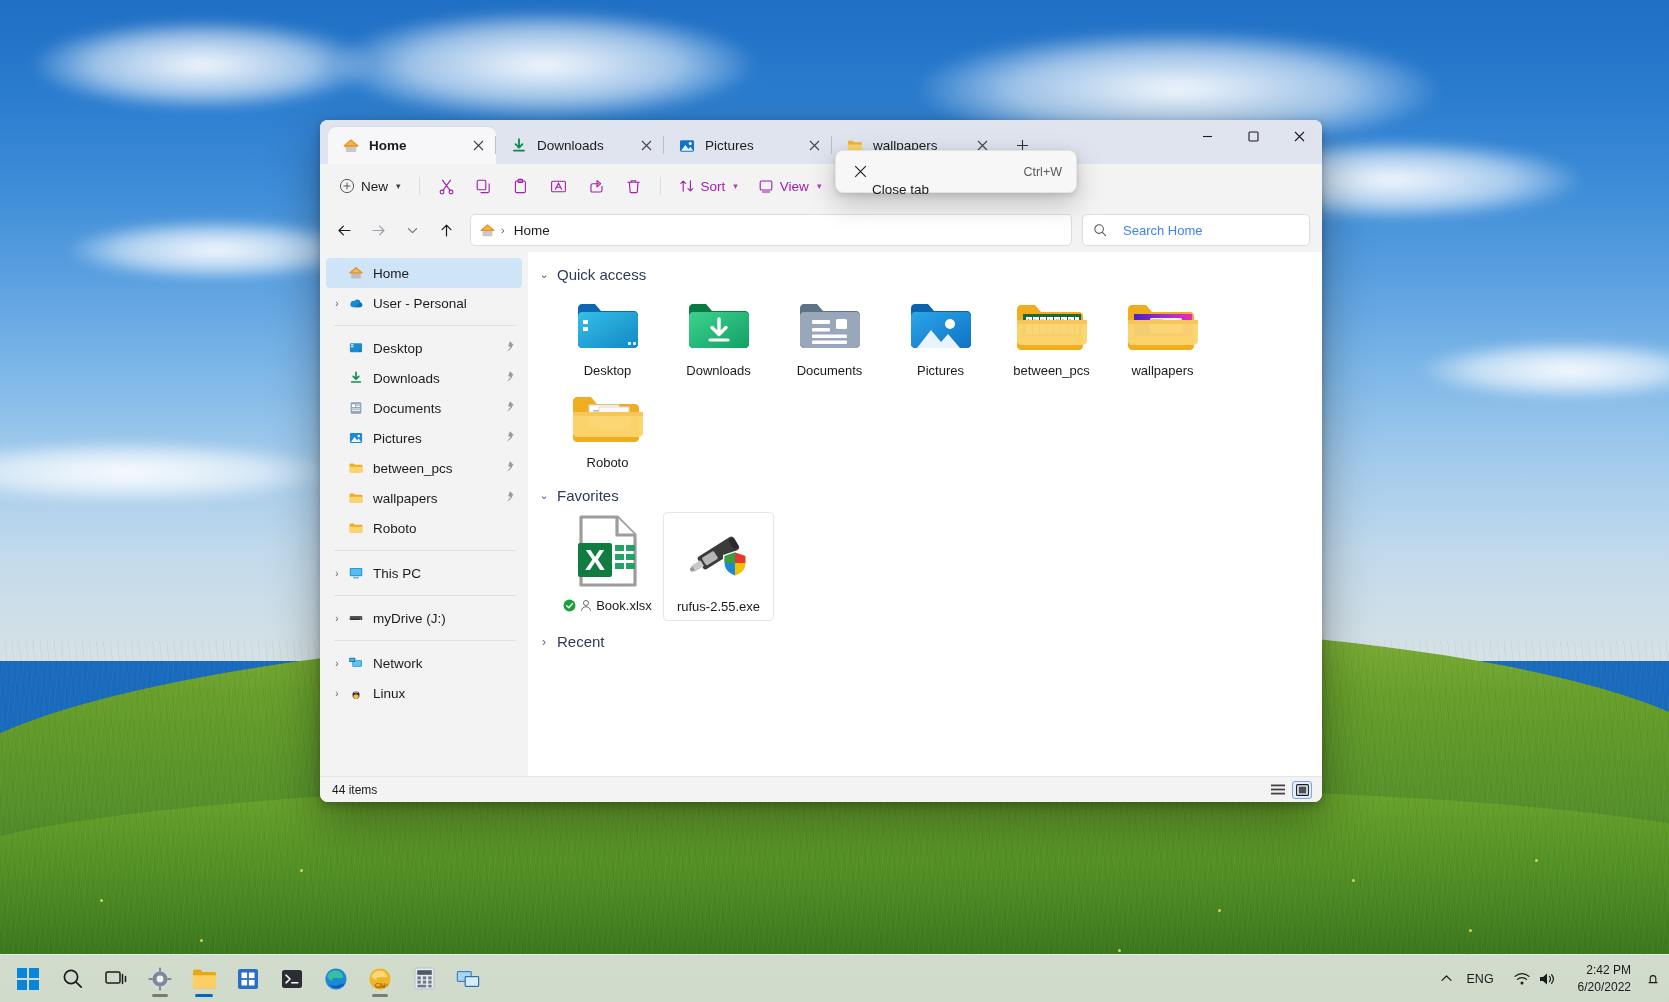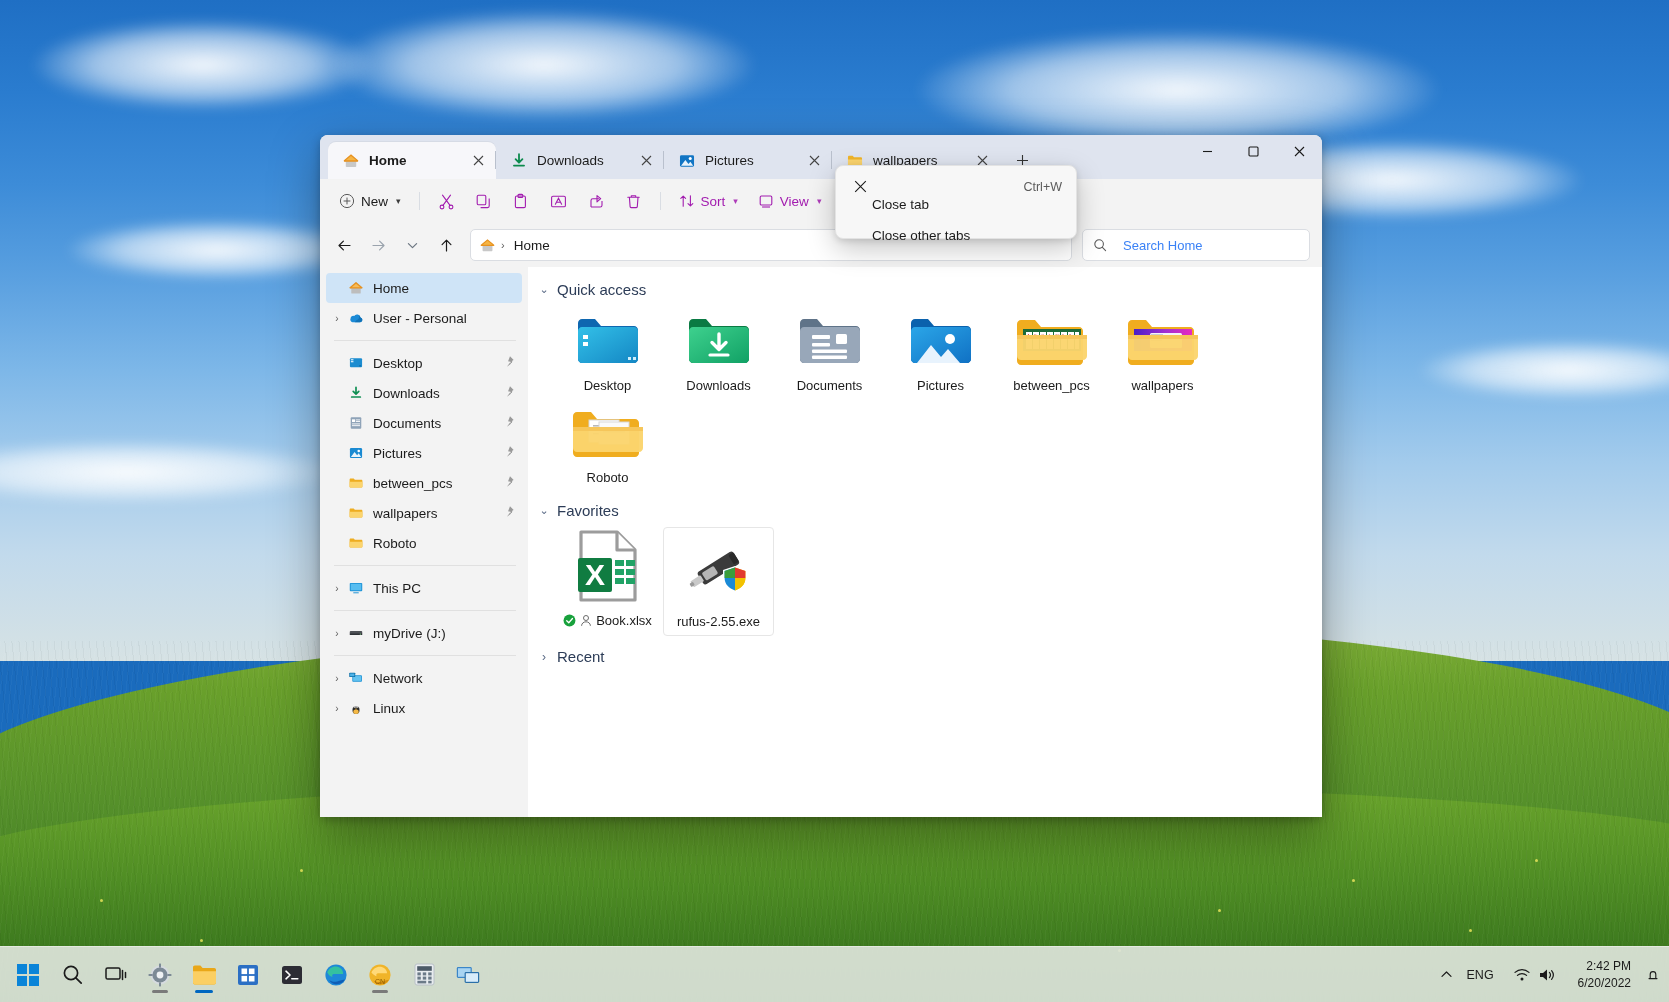--- a/index.html
+++ b/index.html
@@ -49,21 +49,21 @@
     position:absolute; left:0; right:0; bottom:0; height:36%;
     background-image:
       repeating-linear-gradient(96deg, rgba(255,255,255,0.045) 0 1px, transparent 1px 5px),
       repeating-linear-gradient(84deg, rgba(0,0,0,0.05) 0 1px, transparent 1px 7px);
     opacity:.8;
   }
   .flower { position:absolute; width:3px; height:3px; border-radius:50%; background:#e8e45a; opacity:.85; }
 
   
   #explorer {
-    position:absolute; left:320px; top:135px; width:1002px; height:682px;
+    position:absolute; left:320px; top:120px; width:1002px; height:682px;
     border-radius: 8px;
     background:#f3f3f3;
     box-shadow: 0 18px 50px rgba(0,0,0,.35), 0 3px 10px rgba(0,0,0,.25);
     overflow:visible;
     display:flex; flex-direction:column;
   }
 
   
   .titlebar {
     height:44px; display:flex; align-items:flex-end;
@@ -181,21 +181,21 @@
     box-shadow:0 10px 28px rgba(0,0,0,.22), 0 2px 6px rgba(0,0,0,.12);
     padding:5px 4px; z-index:50;
   }
   .mi { height:31px; display:flex; align-items:center; border-radius:5px; padding:0 10px 0 8px; font-size:13.5px; color:#1b1b1b; }
   .mi .micon { width:24px; flex:0 0 24px; display:flex; align-items:center; justify-content:center; color:#1b1b1b; }
   .mi .mlabel { flex:1;margin-top:35px; }
   .mi .maccel { color:#5b5b5b; font-size:12.5px; }
 
   
   #taskbar {
-    position:absolute; left:0; right:0; bottom:0; height:56px;
+    position:absolute; left:0; right:0; bottom:0; height:48px;
     background:rgba(243,243,243,.82);
     backdrop-filter: blur(20px);
     border-top:1px solid rgba(255,255,255,.4);
     display:flex; align-items:center; justify-content:space-between;
   }
   .tb-center { display:flex; align-items:center; gap:4px; padding-left:8px; }
   .tbicon { width:40px; height:40px; border-radius:5px; display:flex; align-items:center; justify-content:center; position:relative; }
   .tbicon.running::after {
     content:""; position:absolute; bottom:2px; left:50%; transform:translateX(-50%);
     width:16px; height:3px; border-radius:2px; background:#7a7a7a;
@@ -826,35 +826,48 @@
         </div>
       </div>
 
       <div class="grouphdr" style="margin-top:6px">
         <span class="gchev" style="font-size:12px">›</span>
         <span>Recent</span>
       </div>
     </div>
   </div>
 
+  <div class="statusbar">
+    <span class="stext">44 items</span>
+    <div class="viewtoggles">
+      <div class="vbtn">
+        <svg width="14" height="11" viewBox="0 0 14 11">
+          <rect x="0" y="0.5" width="14" height="1.8" fill="#444"></rect>
+          <rect x="0" y="4.6" width="14" height="1.8" fill="#444"></rect>
+          <rect x="0" y="8.7" width="14" height="1.8" fill="#444"></rect>
+        </svg>
+      </div>
+      <div class="vbtn active">
+        <svg width="13" height="12" viewBox="0 0 13 12">
+          <rect x="0.6" y="0.6" width="11.8" height="10.8" rx="1" stroke="#1b1b1b" stroke-width="1.1" fill="none"></rect>
+          <rect x="2.8" y="2.6" width="7.4" height="6.8" fill="#1b1b1b" opacity=".75"></rect>
+        </svg>
+      </div>
+    </div>
+  </div>
 
   <div id="ctxmenu">
     <div class="mi">
       <span class="micon">
         <svg width="13" height="13" viewBox="0 0 13 13">
             <path d="M1.2 1.2 11.8 11.8M11.8 1.2 1.2 11.8" stroke="currentColor" stroke-width="1.1" fill="none"></path>
           </svg>
       </span>
       <span class="mlabel">Close tab</span>
       <span class="maccel">Ctrl+W</span>
-    </div>
-    <div class="mi">
-      <span class="micon"></span>
-      <span class="mlabel">Close other tabs</span>
-      <span class="maccel"></span>
     </div>
   </div>
 </div>
 
 <div id="taskbar">
   <div class="tb-center">
 
     <div class="tbicon">
       <svg width="22" height="22" viewBox="0 0 22 22">
         <rect x="0" y="0" width="10" height="10" fill="#0a84d8"></rect>

